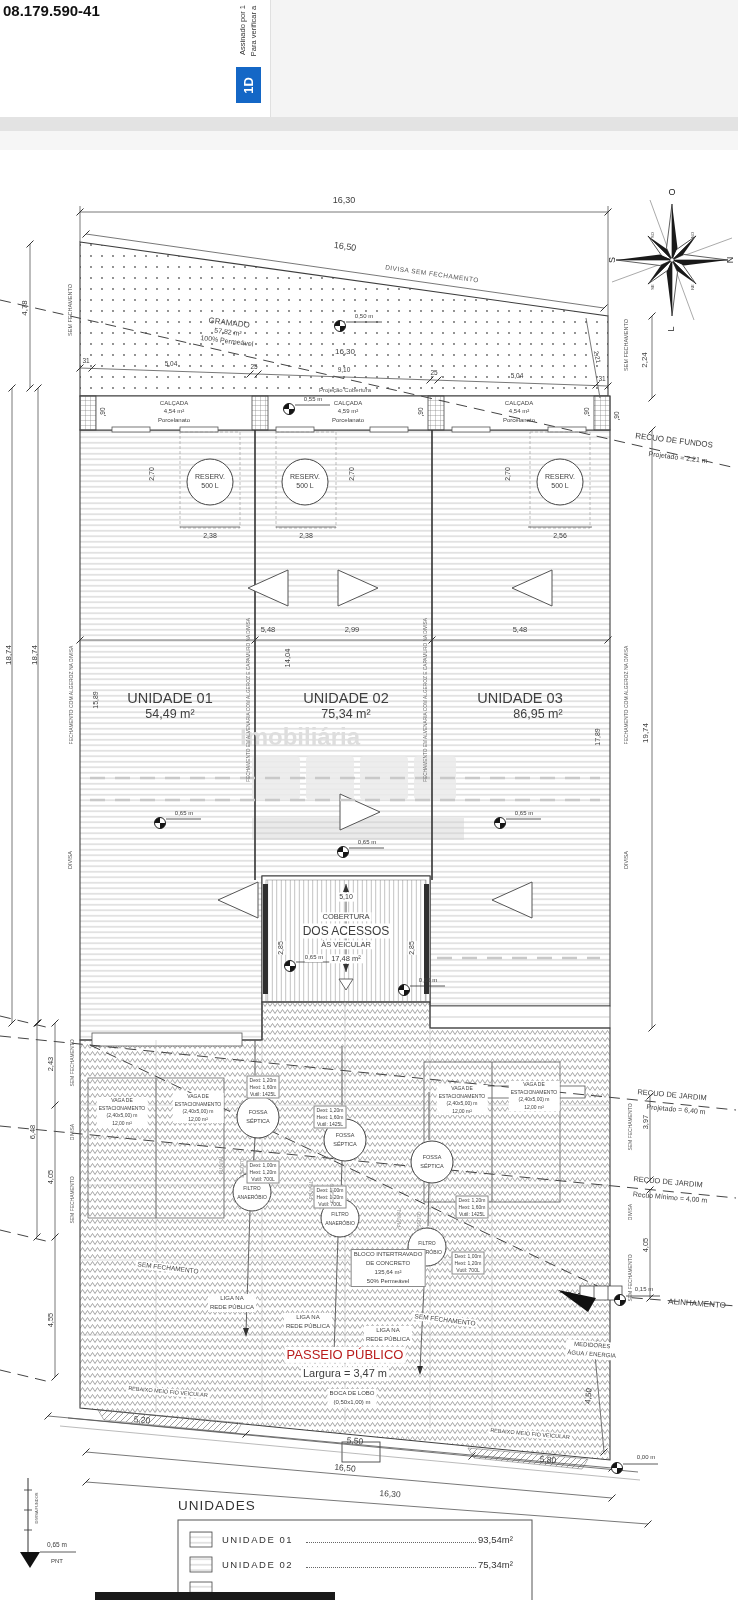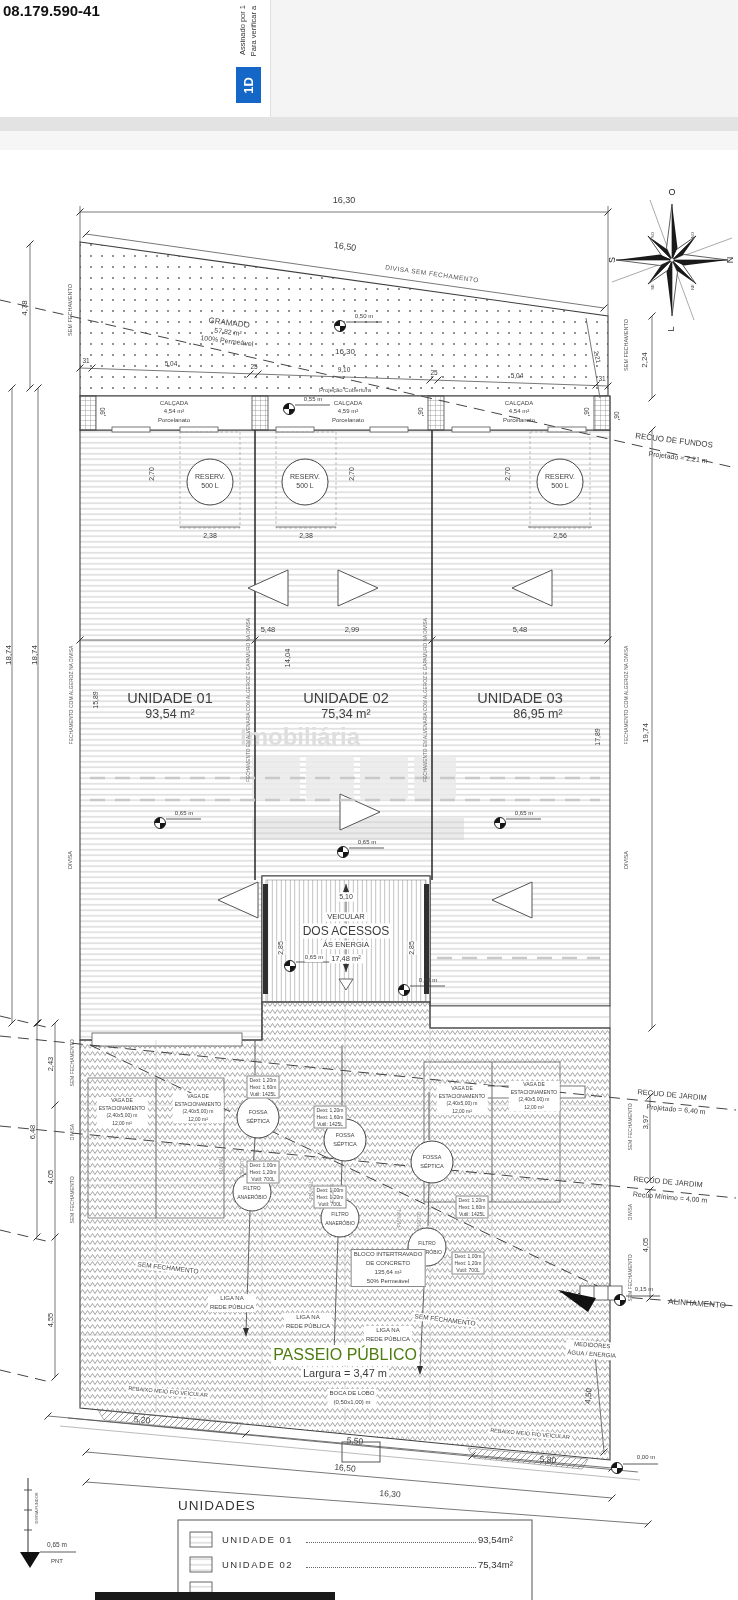--- a/index.html
+++ b/index.html
@@ -406,21 +406,21 @@
   <div class="lbl dim" style="left:306px;top:536px;font-size:7px;">2,38</div>
   <div class="lbl dim" style="left:560px;top:536px;font-size:7px;">2,56</div>
 
   <div class="lbl dim" style="left:268px;top:630px;font-size:7.5px;">5,48</div>
   <div class="lbl dim" style="left:352px;top:630px;font-size:7.5px;">2,99</div>
   <div class="lbl dim" style="left:520px;top:630px;font-size:7.5px;">5,48</div>
   <div class="lbl dim" style="left:288px;top:658px;font-size:7.5px;transform:translate(-50%,-50%) rotate(-90deg);">14,04</div>
 
   <div class="lbl" style="left:170px;top:706px;color:#3f3f3f;">
     <div style="font-size:14.5px;">UNIDADE 01</div>
-    <div style="font-size:12.5px;">93,54 m²</div>
+    <div style="font-size:12.5px;">54,49 m²</div>
   </div>
   <div class="lbl" style="left:346px;top:706px;color:#3f3f3f;">
     <div style="font-size:14.5px;">UNIDADE 02</div>
     <div style="font-size:12.5px;">75,34 m²</div>
   </div>
   <div class="lbl" style="left:520px;top:706px;color:#3f3f3f;text-align:right;">
     <div style="font-size:14.5px;">UNIDADE 03</div>
     <div style="font-size:12.5px;">86,95 m²</div>
   </div>
 
@@ -434,23 +434,23 @@
   <div class="lbl dim" style="left:9px;top:655px;font-size:8px;transform:translate(-50%,-50%) rotate(-90deg);">18,74</div>
   <div class="lbl dim" style="left:35px;top:655px;font-size:8px;transform:translate(-50%,-50%) rotate(-90deg);">18,74</div>
   <div class="lbl" style="left:70px;top:860px;font-size:5.5px;color:#555;transform:translate(-50%,-50%) rotate(-90deg);">DIVISA</div>
   <div class="lbl" style="left:626px;top:860px;font-size:5.5px;color:#555;transform:translate(-50%,-50%) rotate(-90deg);">DIVISA</div>
 
   <div class="lbl dim" style="left:184px;top:814px;font-size:6px;">0,65 m</div>
   <div class="lbl dim" style="left:524px;top:814px;font-size:6px;">0,65 m</div>
   <div class="lbl dim" style="left:367px;top:843px;font-size:6px;">0,65 m</div>
 
   <div class="lbl dim card" style="left:346px;top:897px;font-size:7px;">5,10</div>
-  <div class="lbl card" style="left:346px;top:917px;font-size:7.5px;color:#3d3d3d;">VEICULAR</div>
+  <div class="lbl card" style="left:346px;top:917px;font-size:7.5px;color:#3d3d3d;">COBERTURA</div>
   <div class="lbl card" style="left:346px;top:931px;font-size:12px;color:#3d3d3d;">DOS ACESSOS</div>
-  <div class="lbl card" style="left:346px;top:945px;font-size:7.5px;color:#3d3d3d;">ÀS ENERGIA</div>
+  <div class="lbl card" style="left:346px;top:945px;font-size:7.5px;color:#3d3d3d;">ÀS VEICULAR</div>
   <div class="lbl card" style="left:346px;top:959px;font-size:7.5px;color:#3d3d3d;">17,48 m²</div>
   <div class="lbl dim" style="left:281px;top:948px;font-size:7px;background:#fff;transform:translate(-50%,-50%) rotate(-90deg);">2,85</div>
   <div class="lbl dim" style="left:412px;top:948px;font-size:7px;background:#fff;transform:translate(-50%,-50%) rotate(-90deg);">2,85</div>
   <div class="lbl dim" style="left:314px;top:958px;font-size:6px;background:#fff;">0,65 m</div>
   <div class="lbl dim" style="left:428px;top:981px;font-size:6px;">0,55 m</div>
 
   <div class="lbl dim" style="left:51px;top:1064px;font-size:7.5px;transform:translate(-50%,-50%) rotate(-90deg);">2,43</div>
   <div class="lbl dim" style="left:33px;top:1132px;font-size:7.5px;transform:translate(-50%,-50%) rotate(-90deg);">6,48</div>
   <div class="lbl dim" style="left:51px;top:1177px;font-size:7.5px;transform:translate(-50%,-50%) rotate(-90deg);">4,05</div>
   <div class="lbl dim" style="left:51px;top:1320px;font-size:7.5px;transform:translate(-50%,-50%) rotate(-90deg);">4,55</div>
@@ -571,21 +571,21 @@
   <div class="lbl card" style="left:308px;top:1322px;font-size:6px;line-height:1.5;">
     <div>LIGA NA</div>
       <div>REDE PÚBLICA</div>
   </div>
   <div class="lbl card" style="left:388px;top:1335px;font-size:6px;line-height:1.5;">
     <div>LIGA NA</div>
       <div>REDE PÚBLICA</div>
   </div>
   <div class="lbl card" style="left:168px;top:1268px;font-size:6.5px;transform:translate(-50%,-50%) rotate(7deg);">SEM FECHAMENTO</div>
   <div class="lbl card" style="left:445px;top:1320px;font-size:6.5px;transform:translate(-50%,-50%) rotate(7deg);">SEM FECHAMENTO</div>
-  <div class="lbl card" style="left:345px;top:1355px;font-size:16px;color:#4d7c0f;">PASSEIO PÚBLICO</div>
+  <div class="lbl card" style="left:345px;top:1355px;font-size:13px;color:#b91c1c;">PASSEIO PÚBLICO</div>
   <div class="lbl card" style="left:345px;top:1374px;font-size:11px;color:#3d3d3d;">Largura = 3,47 m</div>
   <div class="lbl card" style="left:592px;top:1350px;font-size:6px;line-height:1.5;transform:translate(-50%,-50%) rotate(4deg);">
     <div>MEDIDORES</div>
       <div>ÁGUA / ENERGIA</div>
   </div>
   <div class="lbl card" style="left:352px;top:1398px;font-size:6px;line-height:1.5;">
     <div>BOCA DE LOBO</div>
       <div>(0,50x1,00) m</div>
   </div>
   <div class="lbl card" style="left:168px;top:1392px;font-size:5.5px;transform:translate(-50%,-50%) rotate(5deg);">REBAIXO MEIO FIO VEICULAR</div>

